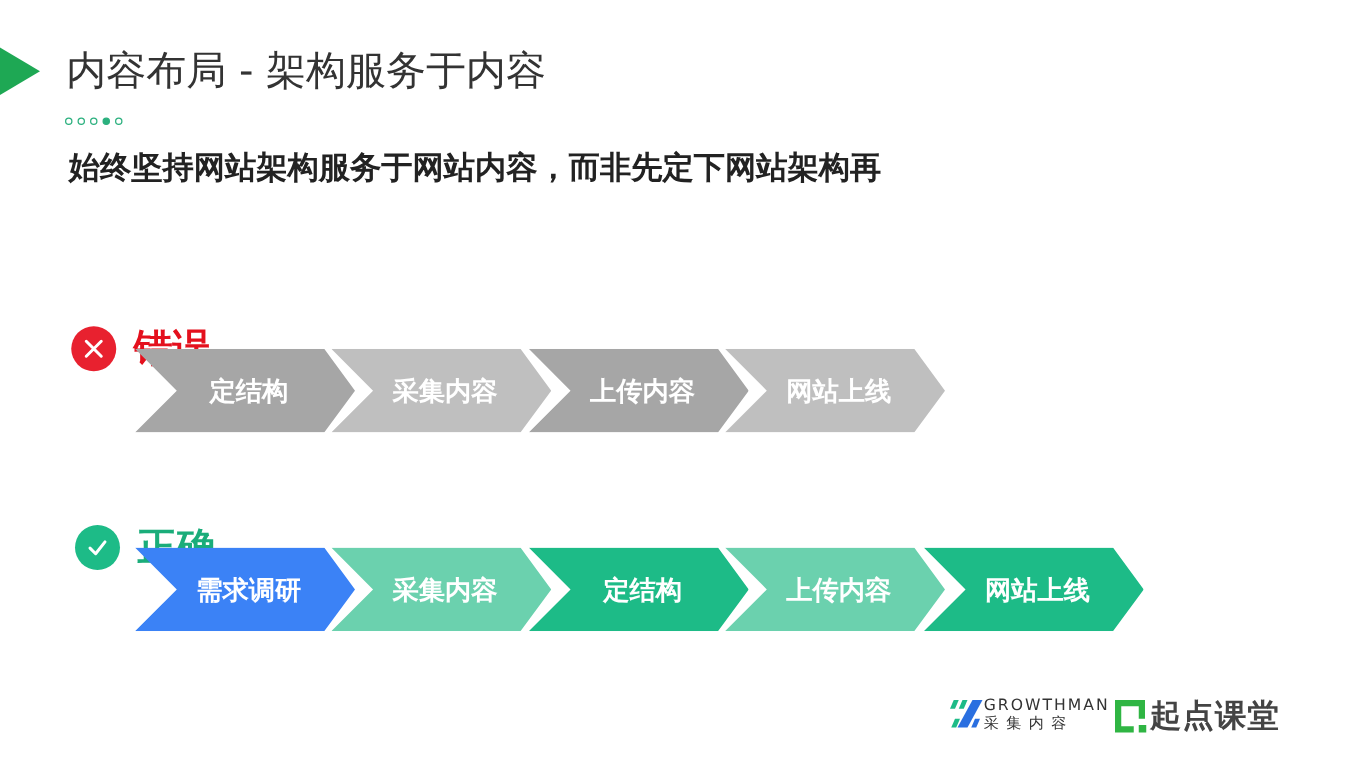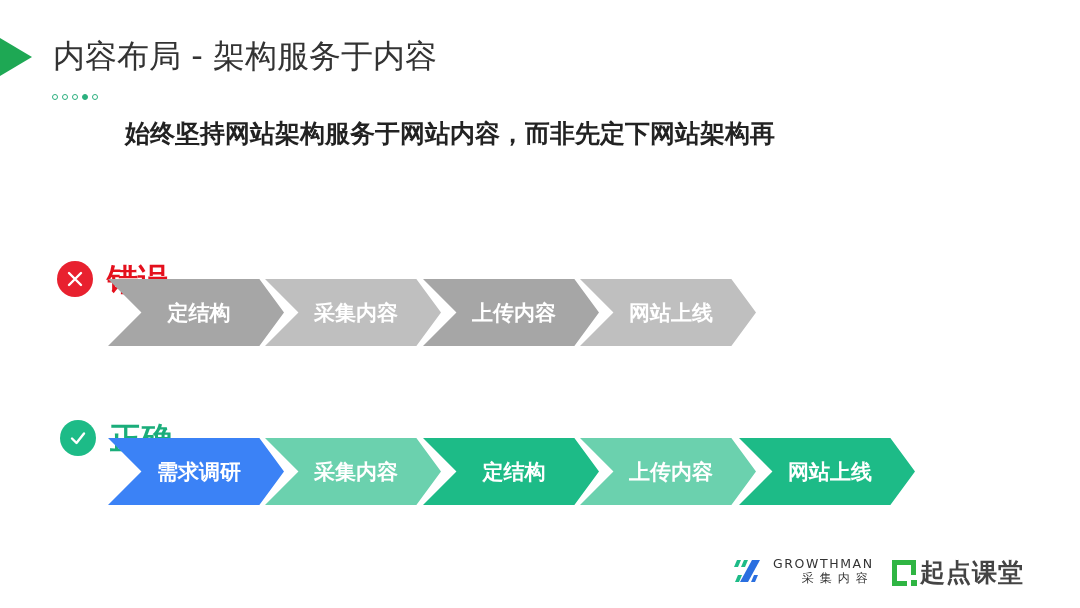--- a/index.html
+++ b/index.html
@@ -1,21 +1,21 @@
 <!DOCTYPE html>
 <html><head>
 <meta charset="utf-8">
 <style>
   html, body { margin: 0; padding: 0; }
   body {
     width: 1080px; height: 608px; position: relative; overflow: hidden;
     background: #ffffff;
     font-family: "DejaVu Sans", "Liberation Sans", sans-serif;
   }
-  .abs { position: absolute; text-align: right; }
+  .abs { position: absolute; }
   .title-tri {
     left: 0; top: 38px; width: 0; height: 0;
     border-top: 19.5px solid transparent;
     border-bottom: 19.5px solid transparent;
     border-left: 32px solid #1ea854;
   }
   .title {
     left: 53px; top: 34px; font-size: 32px; color: #333333; line-height: 44px;
     letter-spacing: 0px; white-space: nowrap;
   }
@@ -48,21 +48,21 @@
   .chev {
     position: absolute; top: 0; height: 100%; width: 176px;
     clip-path: polygon(0 0, 86% 0, 100% 50%, 86% 100%, 0 100%, 19% 50%);
     display: flex; align-items: center; justify-content: center;
     color: #ffffff; font-size: 21px; font-weight: bold;
     padding-left: 16px; padding-right: 10px; box-sizing: border-box;
   }
   .row-wrong { top: 279px; height: 67px; }
   .row-right { top: 438px; height: 67px; }
 
-  .footer-gm { left: 733px; top: 557px; display: flex; align-items: center; gap: 12px; }
+  .footer-gm { left: 759px; top: 557px; display: flex; align-items: center; gap: 0; }
   .gm-text { display: flex; flex-direction: column; line-height: 14px; }
   .gm-en { font-size: 12.5px; color: #333; letter-spacing: 1.6px; }
   .gm-cn { font-size: 12px; color: #333; letter-spacing: 6px; }
   .footer-qd { left: 890px; top: 556px; display: flex; align-items: center; gap: 0; }
   .qd-text { font-size: 25px; color: #444; font-weight: bold; letter-spacing: 1px; }
 </style>
 </head>
 <body>
 
 <div class="abs title-tri"></div>

